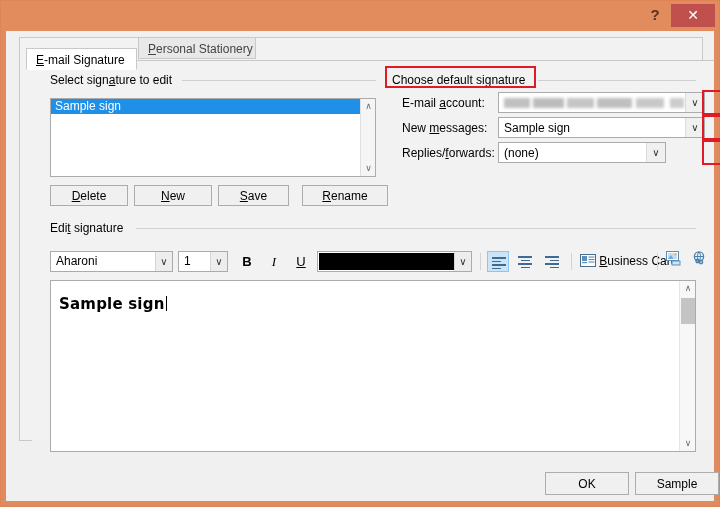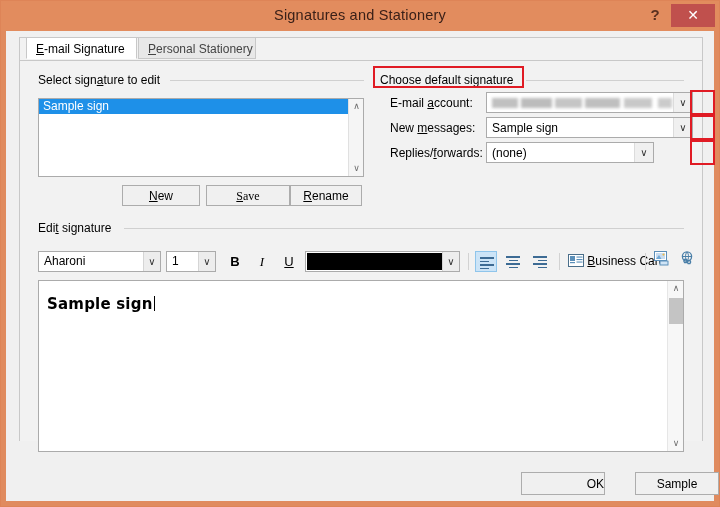--- a/index.html
+++ b/index.html
@@ -112,21 +112,21 @@
   .tab.inactive {
     background: #E8E8E8;
     color: #444444;
     z-index: 2;
   }
   .tab u { text-decoration: underline; }
 
   
   #tab-content {
     position: absolute;
-    left: 0; top: 22px;
+    left: 12px; top: 22px;
     width: 682px; height: 380px;
     background: #F2F2F2;
     border-top: 1px solid #C8C8C8;
   }
 
   
   .group-label {
     position: absolute;
     font-size: 12px;
     color: #000000;
@@ -401,40 +401,39 @@
     top: 441px;
     width: 84px; height: 23px;
     line-height: 22px;
     text-align: center;
     font-size: 12px;
     background: #F0F0F0;
     border: 1px solid #ADADAD;
     box-sizing: border-box;
     cursor: default;
   }
-  #ok-btn { left: 515px; text-align: right; }
+  #ok-btn { left: 539px; }
   #cancel-btn { left: 629px; }
 </style>
 </head>
 <body>
 
 <div id="window">
 
   <div id="titlebar">
-    <div id="title-text">Signatures and Stationery</div>
     <div id="help-btn">?</div>
     <div id="close-btn">✕</div>
   </div>
 
   <div id="dialog-body">
 
     <div id="tab-panel">
 
       <div id="tabstrip">
-        <div class="tab active" style="left:0; width:111px;">
+        <div class="tab active" style="left:0; width:111px;margin-top:11px;">
           <u>E</u><span>-mail Signature</span>
         </div>
         <div class="tab inactive" style="left:112px; width:118px;text-align:center;">
           <u>P</u><span>ersonal Stationery</span>
         </div>
       </div>
 
       <div id="tab-content">
 
         <div class="group-label" style="left:18px; top:12px;">
@@ -443,27 +442,30 @@
         <div class="group-rule" style="left:150px; top:19px; width:194px;"></div>
 
         <div id="sig-list">
           <div id="sig-list-item">Sample sign</div>
           <div id="sig-list-scroll">
             <div class="sb-arrow" style="top:0;">∧</div>
             <div class="sb-arrow" style="top:62px;">∨</div>
           </div>
         </div>
 
+        <div class="btn" style="left:18px; top:124px; width:78px;">
+          <u>D</u><span>elete</span>
+        </div>
         <div class="btn" style="left:102px; top:124px; width:78px;">
           <u>N</u><span>ew</span>
         </div>
-        <div class="btn" style="left:186px; top:124px; width:84px;font-family:Liberation Serif, serif;">
+        <div class="btn" style="left:186px; top:124px; width:71px;">
           <u>S</u><span>ave</span>
         </div>
-        <div class="btn" style="left:270px; top:124px; width:72px;">
+        <div class="btn" style="left:270px; top:124px; width:86px;">
           <u>R</u><span>ename</span>
         </div>
 
         <div class="group-label" style="left:360px; top:12px;">Choose default signature</div>
         <div class="annot" style="left:353px; top:5px; width:151px; height:22px;"></div>
         <div class="group-rule" style="left:506px; top:19px; width:158px;"></div>
 
         <div class="field-label" style="left:370px; top:35px;">
           E-mail <u>a</u>ccount:
         </div>

